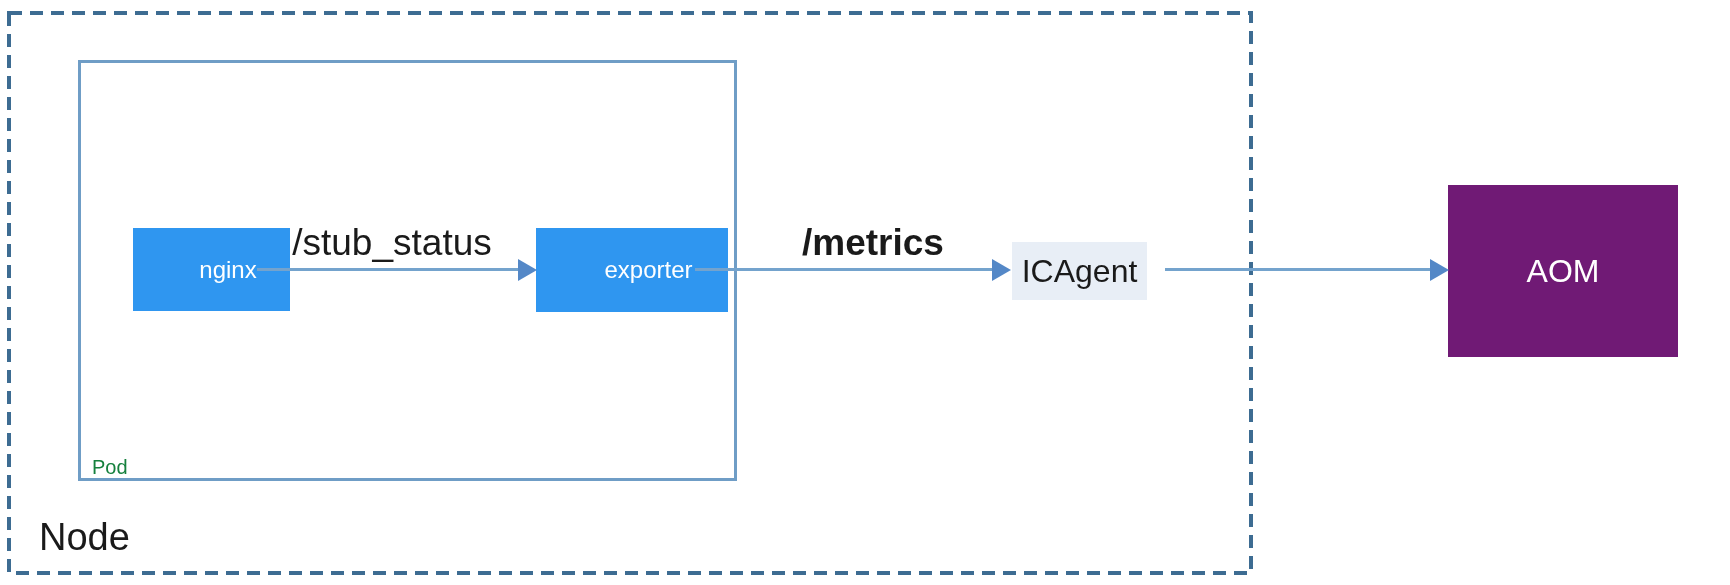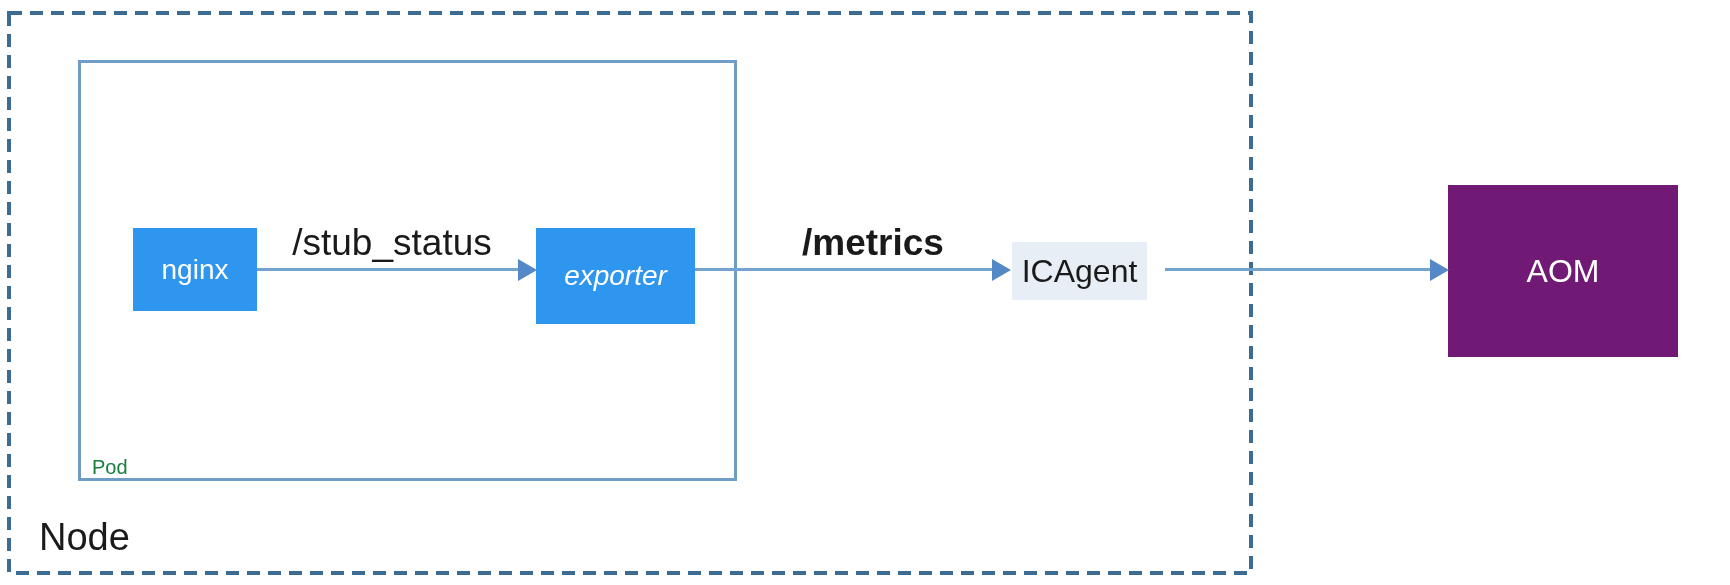--- a/index.html
+++ b/index.html
@@ -57,34 +57,34 @@
   
   .box {
     position: absolute;
     display: flex;
     align-items: center;
     justify-content: center;
     white-space: nowrap;
   }
   .box.blue {
     color: #ffffff;
-    font-size: 28px;
+    font-size: 24px;
+    padding-left: 33px;
   }
   .nginx-box {
     left: 133px;
     top: 228px;
     width: 124px;
     height: 83px;
   }
   .exporter-box {
     left: 536px;
     top: 228px;
     width: 159px;
-    height: 96px;
-    font-style: italic;
+    height: 84px;
   }
   .icagent-box {
     left: 1012px;
     top: 242px;
     width: 135px;
     height: 58px;
     color: #1a1a1a;
     font-size: 32px;
   }
   .aom-box {

